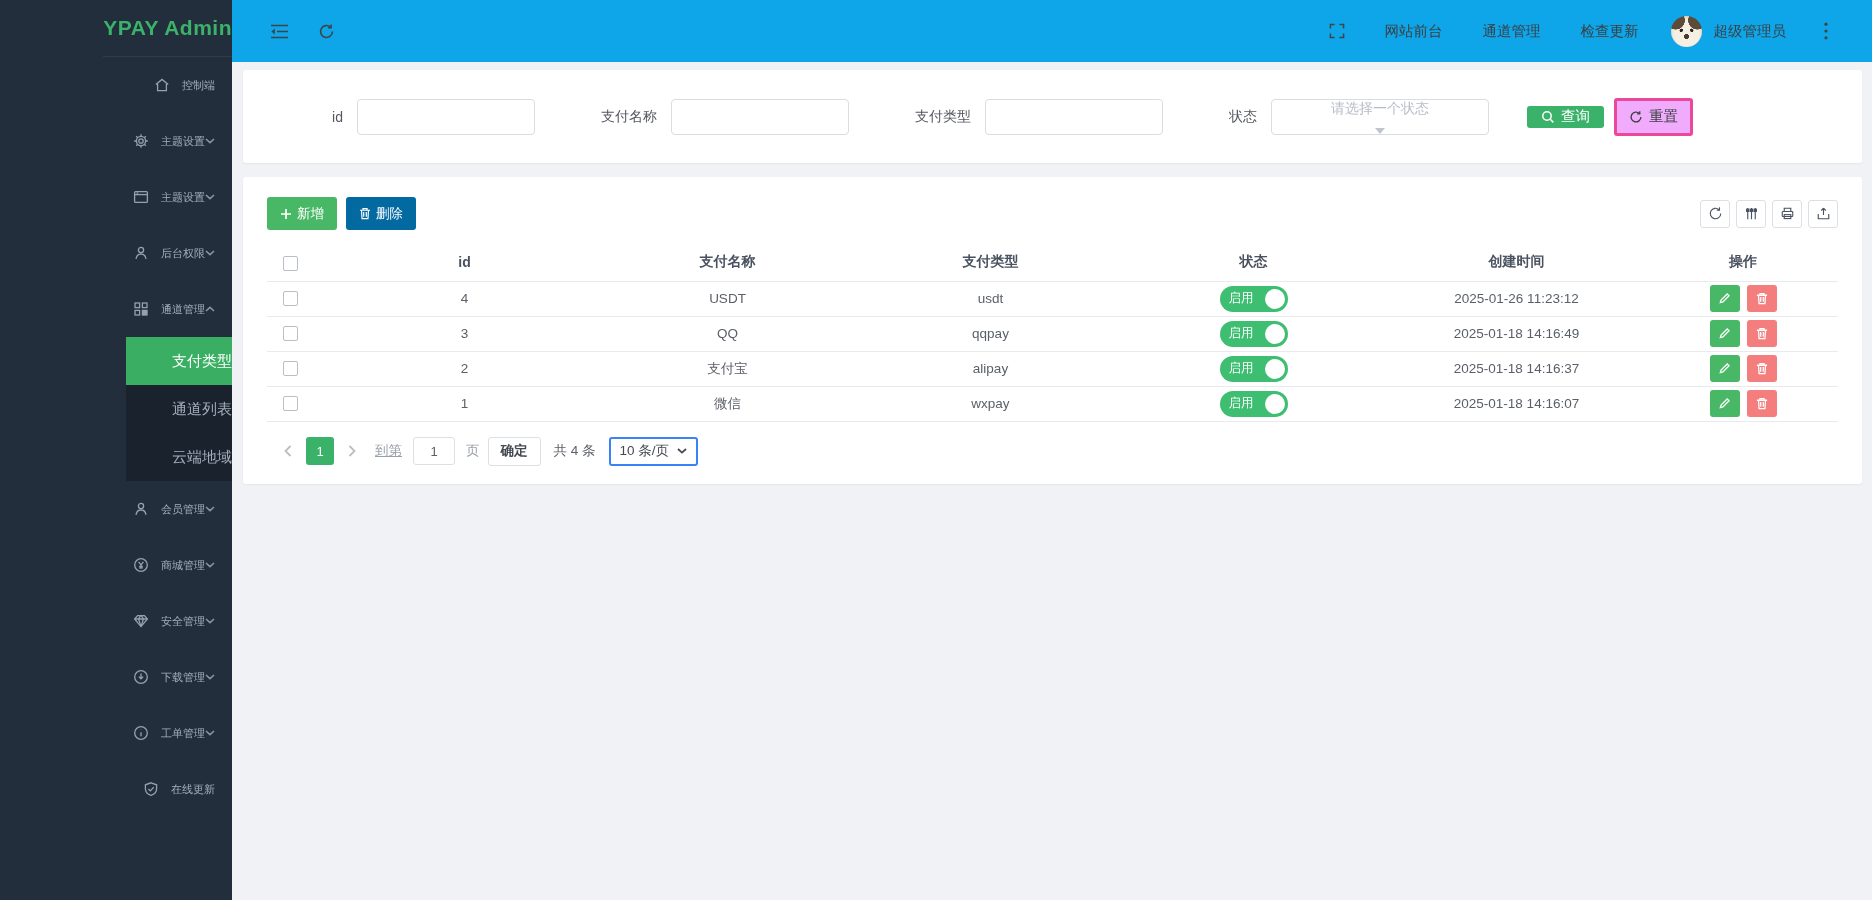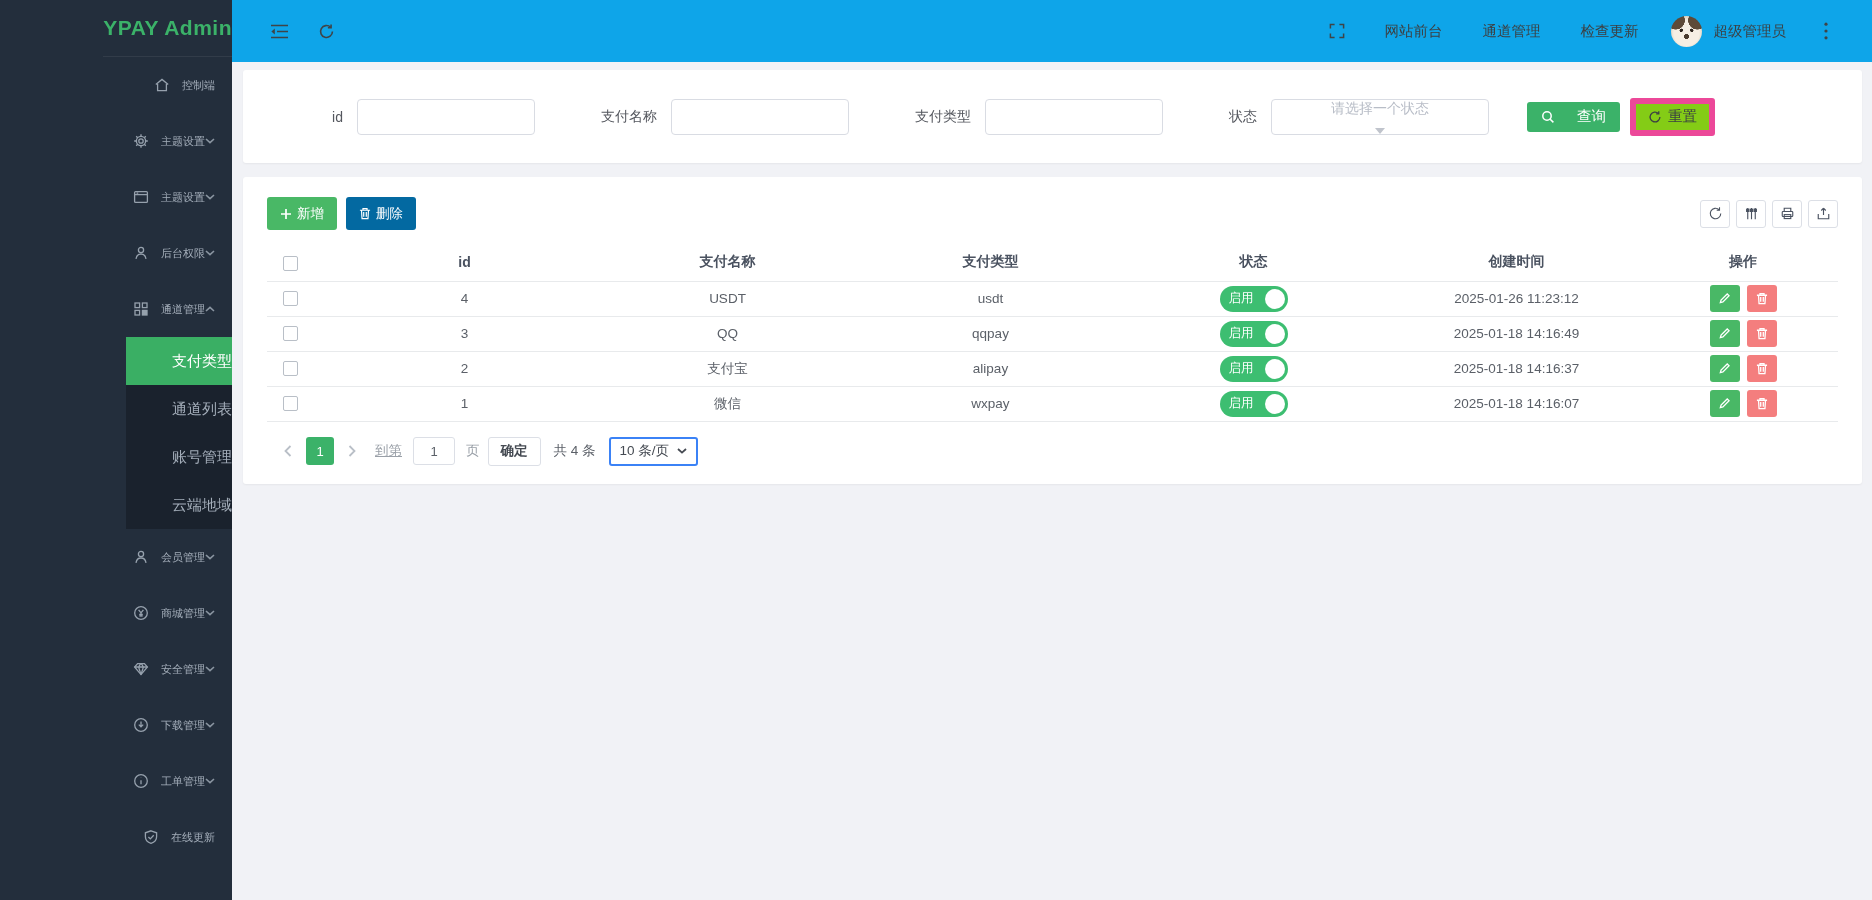--- a/index.html
+++ b/index.html
@@ -51,22 +51,22 @@
   .filter-card { height:93px; display:flex; align-items:center; padding-left:70px; margin-bottom:14px; }
   .fgroup { display:flex; align-items:center; margin-right:66px; }
   .fgroup label { font-size:14px; color:#54575e; margin-right:14px; white-space:nowrap; }
   .fgroup.first label { min-width:30px; text-align:right; }
   .f-input { width:178px; height:36px; border:1px solid #d9dce3; border-radius:4px; background:#fff; padding:0 10px; font-size:14px; color:#5b6068; outline:none; }
   .f-select { width:218px; height:36px; border:1px solid #d9dce3; border-radius:4px; background:#fff;
               display:flex; align-items:center; justify-content:space-between; padding:0 12px; cursor:pointer;flex-direction:column; }
   .f-select .ph { color:#b8bdc7; font-size:14px; }
   .caret-down { width:0; height:0; border-left:5px solid transparent; border-right:5px solid transparent; border-top:6px solid #c0c4cc; }
   .btn { display:inline-flex; align-items:center; justify-content:center; cursor:pointer; border:none; border-radius:3px; font-family:inherit; }
-  .btn-search { height:30px; padding:0 14px; background:#3bb269; color:#fff; font-size:14.5px; gap:22px; margin-left:38px; }
-  .btn-reset { height:38px; padding:0 12px; background:#84cc16; border:6px solid #ec4899; color:#3c4043; font-size:14.5px; gap:6px; margin-left:10px; }
+  .btn-search { height:22px; padding:0 14px; background:#3bb269; color:#fff; font-size:14.5px; gap:6px; margin-left:38px; }
+  .btn-reset { height:38px; padding:0 12px; background:#f0abfc; border:3px solid #ec4899; color:#3c4043; font-size:14.5px; gap:6px; margin-left:10px; }
   
   .table-card { padding:20px 24px 18px; min-height:300px; }
   .tt-row { display:flex; align-items:center; }
   .btn-add { height:33px; padding:0 13px; background:#49b866; color:#fff; font-size:13.5px; gap:5px; }
   .btn-del { height:33px; padding:0 13px; background:#0369a1; color:#fff; font-size:13.5px; gap:5px; margin-left:9px; }
   .icon-group { margin-left:auto; display:flex; gap:6px; }
   .icon-btn { width:30px; height:28px; border:1px solid #dcdfe6; border-radius:3px; background:#fff;
               display:flex; align-items:center; justify-content:center; cursor:pointer; }
   .icon-btn svg { stroke:#4a5260; fill:none; stroke-width:1.2; }
   table { width:100%; border-collapse:collapse; table-layout:fixed; margin-top:14px; }
@@ -176,21 +176,20 @@
     <span class="chev up">
         <svg width="10" height="6" viewBox="0 0 10 6">
           <path d="M1 1l4 3.6L9 1"></path>
         </svg>
       </span>
   </div>
 
   <div class="submenu">
     <div class="submenu-item active">支付类型</div>
     <div class="submenu-item">通道列表</div>
-    <div class="submenu-item">账号管理</div>
     <div class="submenu-item">云端地域</div>
   </div>
 
   <div class="nav-item">
     <span class="ni-icon">
       <svg width="16" height="16" viewBox="0 0 16 16">
           <circle cx="8" cy="5" r="2.6"></circle>
           <path d="M3 13.8c.5-3.2 2.4-4.8 5-4.8s4.5 1.6 5 4.8"></path>
         </svg>
     </span>

